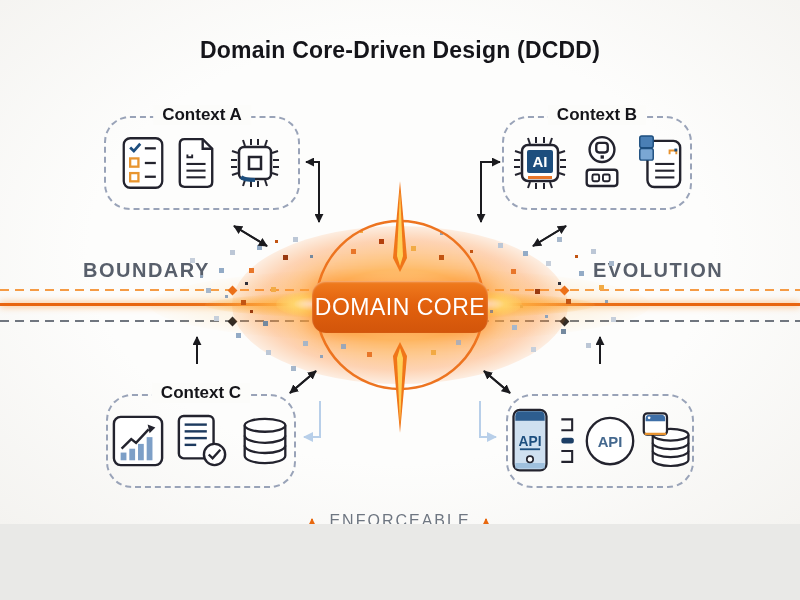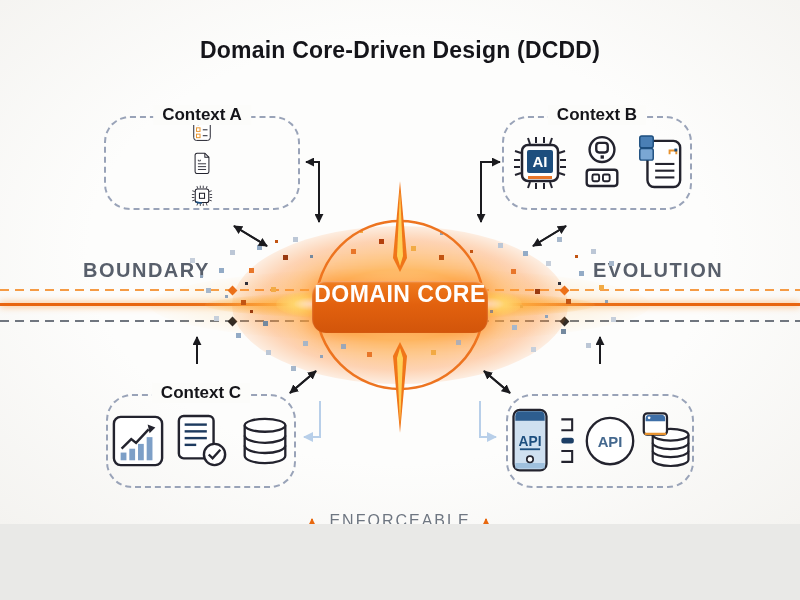--- a/index.html
+++ b/index.html
@@ -54,27 +54,27 @@
     611px 317px #c6cfdb; }
   .particles3{ width:3px; height:3px; box-shadow:
     200px 275px #8fa3ba, 225px 295px #8fa3ba, 250px 310px #9a3a10, 275px 240px #c25412,
     310px 255px #74899f, 320px 355px #8fa3ba, 360px 230px #f2ab45, 440px 232px #8fa3ba,
     470px 250px #c25412, 490px 310px #74899f, 520px 305px #f2ab45, 545px 315px #8fa3ba,
     575px 255px #c25412, 605px 300px #8fa3ba, 245px 282px #2f2f38, 558px 282px #2f2f38; }
   .core-pill{
     position:absolute; left:312px; top:281px; width:176px; height:52px; border-radius:14px;
     background:linear-gradient(180deg,#f07c1e 0%, #e2610e 45%, #d2550a 100%);
     box-shadow:0 0 22px rgba(255,125,25,.7), inset 0 1px 2px rgba(255,255,255,.45);
-    display:flex; justify-content:center;
-    color:#ffffff; font-size:23px; font-weight:700; letter-spacing:.5px;
+    display:flex; align-items:center; justify-content:center;
+    color:#ffffff; font-size:23px; font-weight:400; letter-spacing:.5px;
   }
   
   .ctx{ position:absolute; border:2px dashed #99a3b8; border-radius:26px;
     display:flex; align-items:center; justify-content:center; gap:10px; }
-  .ctx-a{ left:104px; top:116px; width:196px; height:94px;flex-direction:column; }
+  .ctx-a{ left:104px; top:116px; width:196px; height:94px; }
   .ctx-b{ left:502px; top:116px; width:190px; height:94px; }
   .ctx-c{ left:106px; top:394px; width:190px; height:94px; }
   .ctx-d{ left:506px; top:394px; width:188px; height:94px; gap:6px; }
   .ctx-label{ position:absolute; top:-13px; left:50%; transform:translateX(-50%);
     background:#fcfcfa; padding:0 9px; font-size:17px; font-weight:700; color:#15151a; white-space:nowrap; }
   .icon{ display:block; }
   
   .enforceable{ position:absolute; left:50%; transform:translateX(-50%); top:512px;
     font-size:16px; color:#6e7681; letter-spacing:2px;text-align:center; }
   .bot-dash{ position:absolute; top:534px; height:2px;

